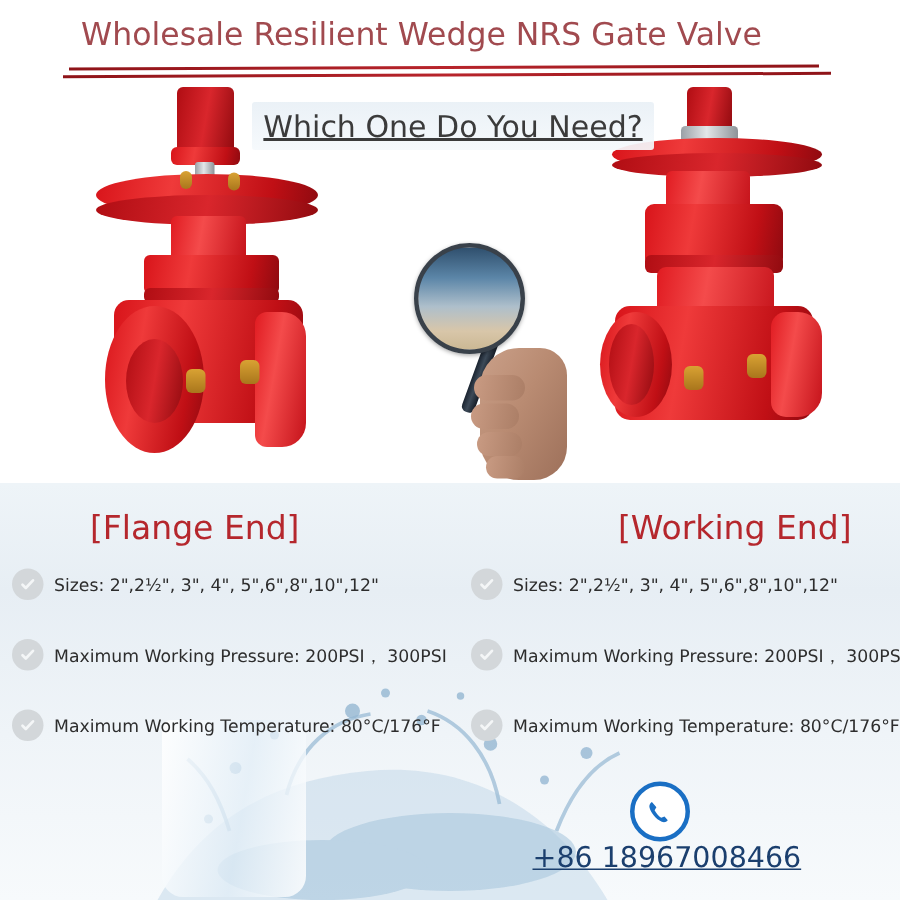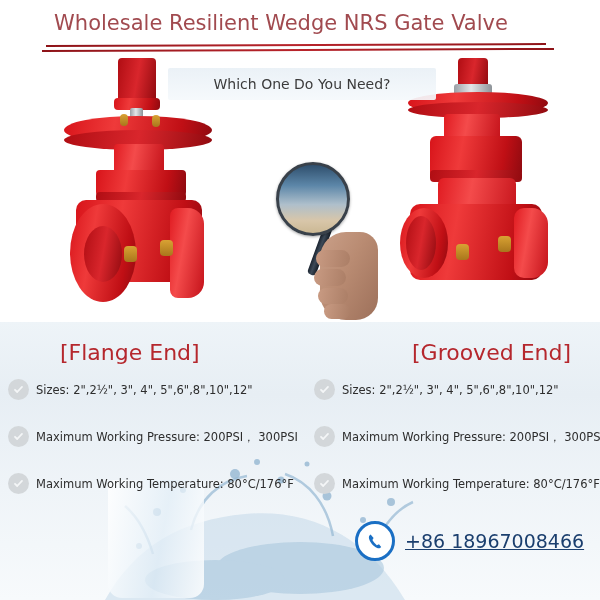--- a/index.html
+++ b/index.html
@@ -70,21 +70,22 @@
     color: #3b3b3b;
     font-family: "DejaVu Sans", sans-serif;
     text-align: center;
     background: linear-gradient(180deg, rgba(233,240,246,0.92) 0%, rgba(245,249,252,0.92) 100%);
     border-radius: 2px;
   }
   .callout-primary {
     left: 168px; top: 10px;
     width: 268px; height: 32px;
     line-height: 32px;
-    font-size: 14px;
+    font-size: 20px;
+    text-decoration: underline;
   }
   .callout-secondary {
     left: 228px; top: 52px;
     width: 148px; height: 28px;
     line-height: 28px;
     font-size: 15px;
   }
 
   
   .valve { position: absolute; }
@@ -196,20 +197,21 @@
     font-family: "DejaVu Sans", sans-serif;
     white-space: nowrap;
   }
 
   
   .contact {
     position: absolute;
     left: 355px; top: 199px;
     display: flex;
     align-items: center;
+    flex-direction: column;
   }
   .phone-badge {
     width: 34px; height: 34px;
     border-radius: 50%;
     background: #ffffff;
     border: 3px solid #1a6fc4;
     display: flex;
     align-items: center;
     justify-content: center;
     margin-right: 10px;
@@ -322,21 +324,21 @@
       <g stroke="#86aecd" stroke-width="2.5" fill="none" opacity="0.7">
         <path d="M96 80 C104 48 126 30 152 26"></path>
         <path d="M238 86 C232 54 214 32 190 24"></path>
         <path d="M276 104 C286 78 300 60 318 52"></path>
         <path d="M58 104 C52 84 44 68 30 56"></path>
       </g>
     </svg>
     <div class="glass"></div>
 
     <div class="col-head" id="head-flange">[Flange End]</div>
-    <div class="col-head" id="head-grooved">[Grooved End]</div>
+    <div class="col-head" id="head-grooved">[Working End]</div>
 
     <div class="spec-list" id="list-flange">
       <div class="spec-item">
         <span class="check-badge">
           <svg width="13" height="13" viewBox="0 0 13 13">
               <path d="M3 6.8 L5.2 9 L10 3.9" stroke="#f4f6f7" stroke-width="1.8" fill="none" stroke-linecap="round" stroke-linejoin="round"></path>
             </svg>
         </span>
         <span class="spec-text">Sizes: 2",2½", 3", 4", 5",6",8",10",12"</span>
       </div>

